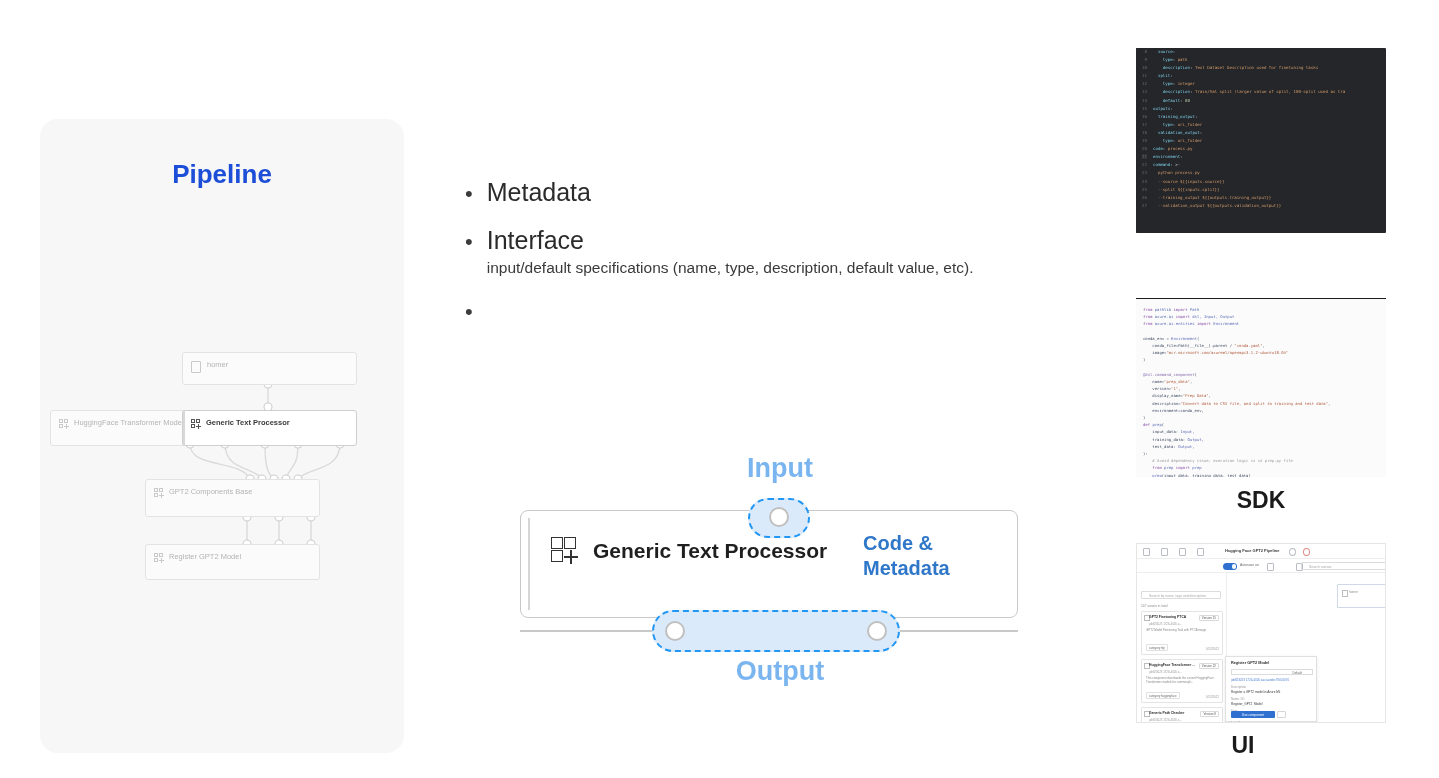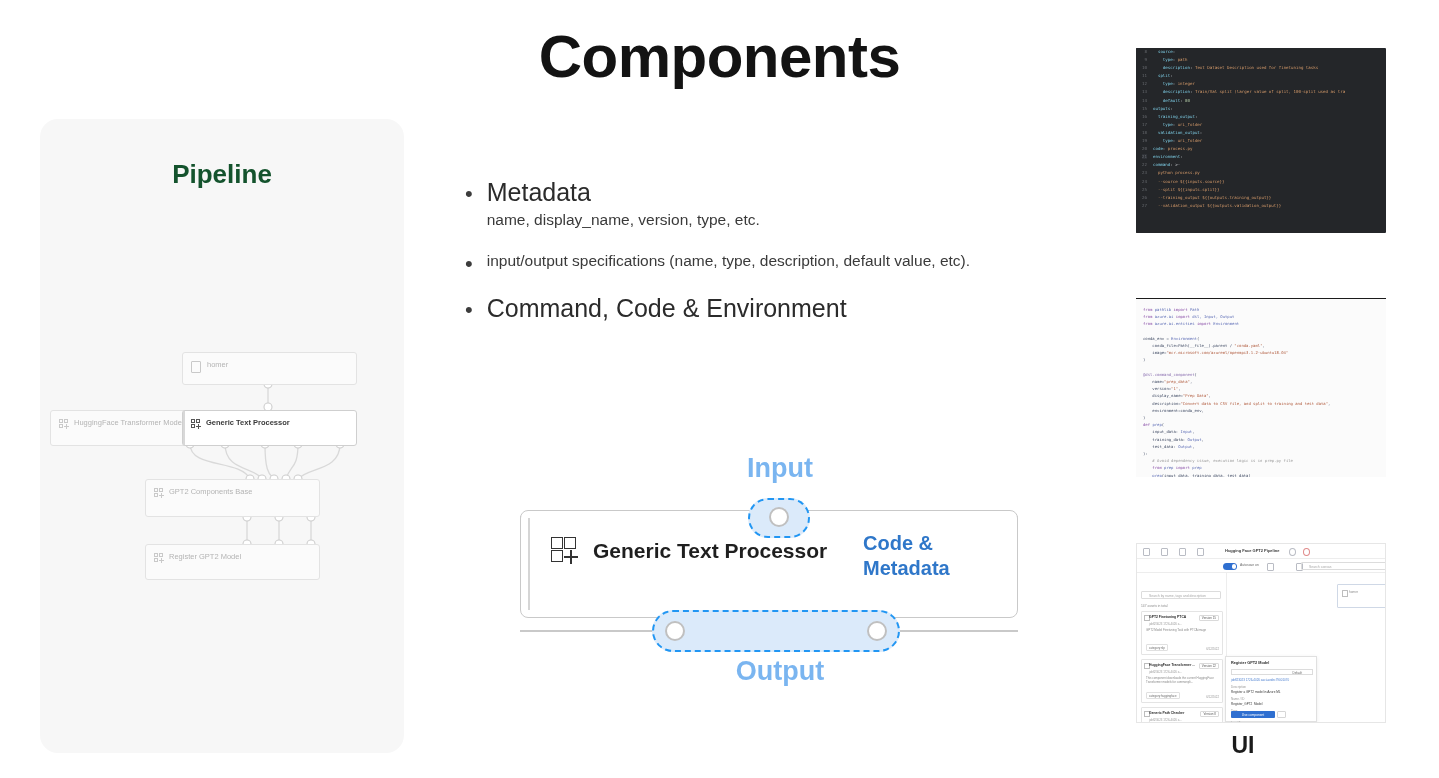--- a/index.html
+++ b/index.html
@@ -21,21 +21,21 @@
     color:#131313;
   }
 
   
   .pipeline-panel{
     position:absolute;left:40px;top:119px;width:364px;height:634px;
     background:#f7f7f7;border-radius:18px;
   }
   .pipeline-title{
     position:absolute;left:0;top:40px;width:364px;text-align:center;
-    font-size:26px;font-weight:700;color:#14532d;
+    font-size:26px;font-weight:700;color:#1d4ed8;
   }
   .pipe-canvas{position:absolute;left:0;top:220px;width:364px;height:380px;}
 
   .pnode{
     position:absolute;background:#fbfbfb;border:1px solid #e3e3e3;
     border-radius:3px;box-sizing:border-box;
     display:flex;align-items:flex-start;
     padding:7px 8px;gap:6px;
   }
   .pnode.active{background:#ffffff;border-color:#cfcfcf;}
@@ -251,21 +251,20 @@
   .ui-detail .dbtn2{
     position:absolute;left:51px;bottom:3px;height:7px;width:9px;
     border:0.7px solid #d6d6d6;box-sizing:border-box;border-radius:1px;
   }
 </style>
 </head>
 <body>
 
 <div class="slide">
 
-  <div class="deck-title">Components</div>
 
   <div class="pipeline-panel">
     <div class="pipeline-title">Pipeline</div>
 
     <div class="pipe-canvas">
       <svg width="364" height="380" style="position:absolute;left:0;top:0;">
         <g stroke="#d9d9d9" stroke-width="1.3" fill="none">
           <path d="M228,45 L228,68"></path>
           <path d="M150,105 C150,130 200,120 210,140"></path>
           <path d="M185,105 C185,132 215,128 222,140"></path>
@@ -352,33 +351,32 @@
         <span class="plabel">Register GPT2 Model</span>
       </div>
     </div>
   </div>
 
   <div class="bullets">
     <div class="bullet">
       <span class="dot">•</span>
       <div>
         <h3>Metadata</h3>
-        <p>name, display_name, version, type, etc.</p>
       </div>
     </div>
     <div class="bullet">
       <span class="dot">•</span>
       <div>
-        <p>input/output specifications (name, type, description, default value, etc).</p>
+        <h3>Interface</h3>
+        <p>input/default specifications (name, type, description, default value, etc).</p>
       </div>
     </div>
     <div class="bullet">
       <span class="dot">•</span>
       <div>
-        <h3>Command, Code &amp; Environment</h3>
       </div>
     </div>
   </div>
 
   <div class="comp-area">
     <div class="io-label input">Input</div>
 
     <div class="rail top"></div>
     <div class="rail bottom"></div>
 
@@ -450,20 +448,21 @@
 <span class="s-pln">)</span>
 <span class="s-kw">def</span> <span class="s-id">prep</span><span class="s-pln">(</span>
 <span class="s-pln">    input_data: </span><span class="s-id">Input</span><span class="s-pln">,</span>
 <span class="s-pln">    training_data: </span><span class="s-id">Output</span><span class="s-pln">,</span>
 <span class="s-pln">    test_data: </span><span class="s-id">Output</span><span class="s-pln">,</span>
 <span class="s-pln">):</span>
 <span class="s-cm">    # Avoid dependency issue, execution logic is in prep.py file</span>
 <span class="s-kw">    from</span> <span class="s-id">prep</span> <span class="s-kw">import</span> <span class="s-id">prep</span>
 <span class="s-id">    prep</span><span class="s-pln">(input_data, training_data, test_data)</span></div>
   </div>
+  <div class="thumb-cap" style="position:absolute;left:1136px;top:481px;width:250px;">SDK</div>
 
   <div class="ui-shot">
     <div class="ui-topbar">
       <span class="ui-tool" style="left:6px;"></span>
       <span class="ui-tool" style="left:24px;"></span>
       <span class="ui-tool" style="left:42px;"></span>
       <span class="ui-tool" style="left:60px;"></span>
       <span class="ui-tool" style="left:78px;border:none;"></span>
       <span class="ui-title">Hugging Face GPT2 Pipeline</span>
       <span class="ui-tool" style="left:152px;border-radius:50%;"></span>

